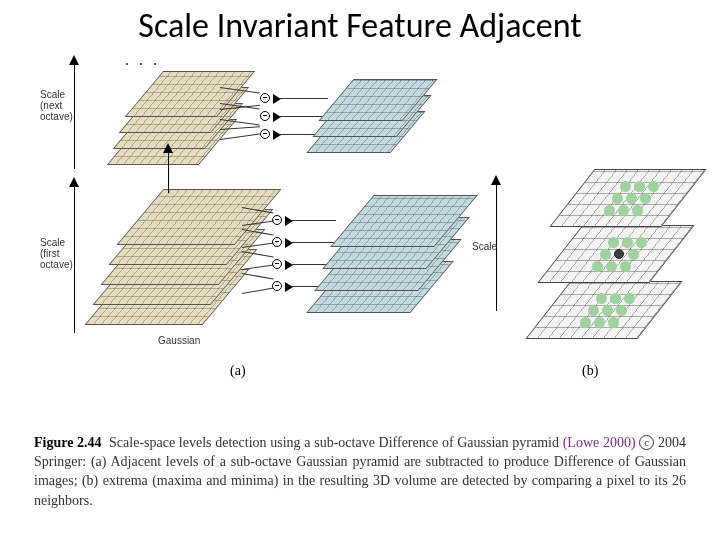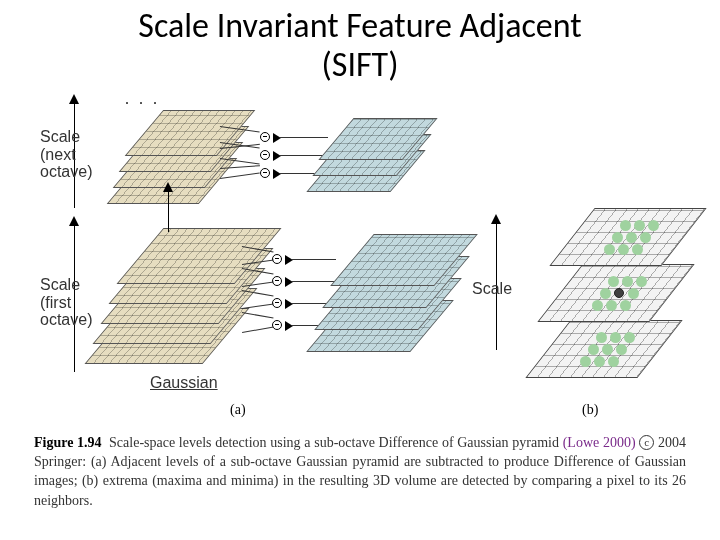--- a/index.html
+++ b/index.html
@@ -50,21 +50,21 @@
     border-bottom: 10px solid #000;
   }
   .vaxis {
     position: absolute;
     width: 1px;
     background: #000;
   }
   .label {
     position: absolute;
     font-family: Arial, sans-serif;
-    font-size: 16px;
+    font-size: 10px;
     color: #333;
     line-height: 1.1;
   }
   .sublabel {
     position: absolute;
     font-family: "Times New Roman", Times, serif;
     font-size: 14px;
     color: #000;
     text-align: center;
   }
@@ -147,21 +147,20 @@
     font-size: 16px;
     letter-spacing: 3px;
     color: #222;
   }
 </style>
 </head>
 <body>
 
 <div class="title">
   <span>Scale Invariant Feature Adjacent</span><br>
-  <span>(SIFT)</span>
 </div>
 
 <div class="figure-area">
 
   <div class="ellipsis" style="left:105px; top:-2px;">. . .</div>
 
   <div class="vaxis" style="left:54px; top:8px; height:108px;"></div>
   <div class="arrow-head" style="left:49px; top:2px;"></div>
   <div class="label" style="left:20px; top:36px; width:40px; white-space:pre-line;">Scale
 (next
@@ -252,21 +251,21 @@
   <div class="stack" style="left:308px; top:142px;">
     <div class="pgram pg-blue" style="left:0px;  top:66px; width:102px; height:50px;"></div>
     <div class="pgram pg-blue" style="left:8px;  top:44px; width:102px; height:50px;"></div>
     <div class="pgram pg-blue" style="left:16px; top:22px; width:102px; height:50px;"></div>
     <div class="pgram pg-blue" style="left:24px; top:0px;  width:102px; height:50px;"></div>
   </div>
 
   <div class="vaxis" style="left:148px; top:96px; height:44px;"></div>
   <div class="arrow-head" style="left:143px; top:90px;"></div>
 
-  <div class="label" style="left:130px; top:282px;text-decoration:underline;">Gaussian</div>
+  <div class="label" style="left:138px; top:282px;">Gaussian</div>
 
   <div class="sublabel" style="left:210px; top:310px;">(a)</div>
 
   <div class="vaxis" style="left:476px; top:128px; height:130px;"></div>
   <div class="arrow-head" style="left:471px; top:122px;"></div>
   <div class="label" style="left:452px; top:188px;">Scale</div>
 
   <div class="b-layer" style="left:528px; top:228px;"></div>
   <div class="stack" style="left:548px; top:238px;">
     <div class="dot" style="left:12px; top:26px;"></div>
@@ -304,17 +303,17 @@
     <div class="dot" style="left:28px; top:2px;"></div>
       <div class="dot" style="left:42px; top:2px;"></div>
       <div class="dot" style="left:56px; top:2px;"></div>
   </div>
 
   <div class="sublabel" style="left:562px; top:310px;">(b)</div>
 
 </div>
 
 <div class="caption">
-  <b>Figure 1.94</b>&nbsp;
+  <b>Figure 2.44</b>&nbsp;
   <span> Scale-space levels detection using a sub-octave Difference of Gaussian pyramid </span>
   <span class="ref">(Lowe 2000)</span>
   <span class="circ">c</span><span> 2004 Springer: (a) Adjacent levels of a sub-octave Gaussian pyramid are subtracted to produce Difference of Gaussian images; (b) extrema (maxima and minima) in the resulting 3D volume are detected by comparing a pixel to its 26 neighbors.</span>
 </div>
 
 </body></html>

